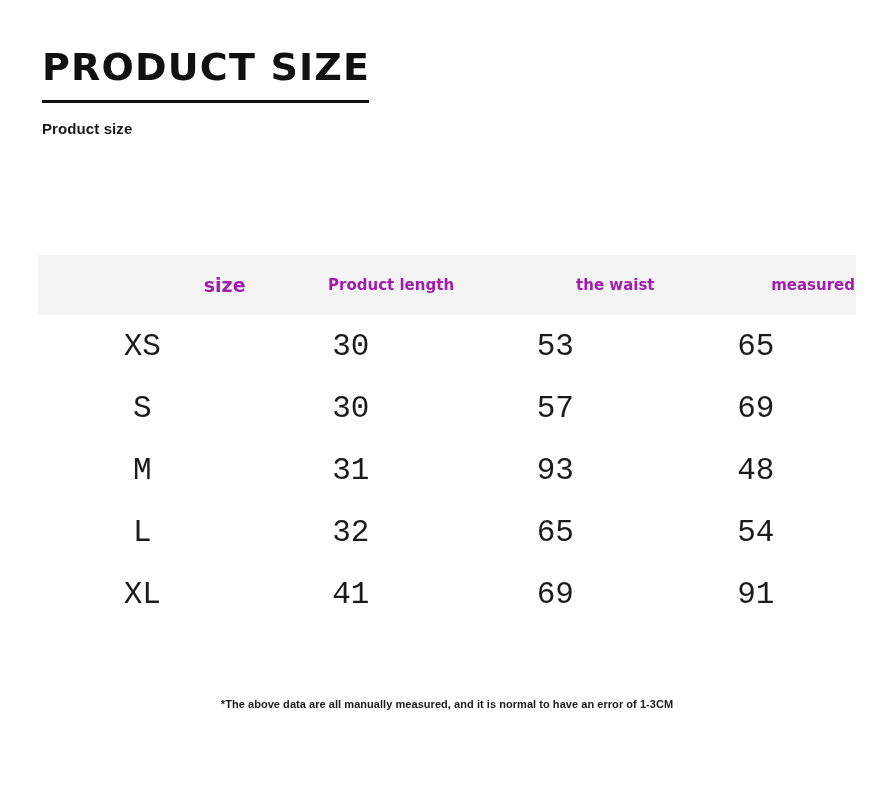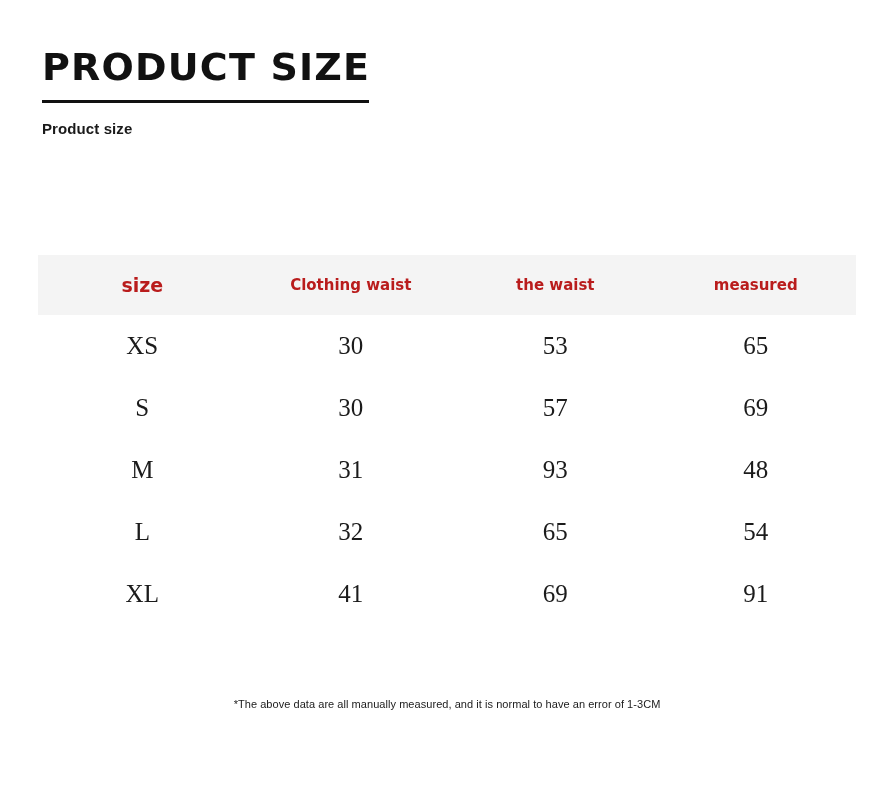--- a/index.html
+++ b/index.html
@@ -62,53 +62,53 @@
     border-collapse: collapse;
     table-layout: fixed;
   }
   .size-table thead tr {
     background: #f4f4f4;
   }
   .size-table thead th {
     height: 58px;
     font-size: 15px;
     font-weight: 700;
-    color: #b91c1c;
-    text-align: center;
+    color: #a21caf;
+    text-align: right;
     vertical-align: middle;
     border: none;
     font-family: "DejaVu Sans", sans-serif;
   }
   .size-table thead th.col-size {
     font-size: 19px;
     font-weight: 900;
   }
   .size-table tbody td {
     height: 60px;
     text-align: center;
     vertical-align: middle;
-    font-size: 25px;
+    font-size: 31px;
     font-weight: 400;
     color: #1b1b1b;
     border: none;
-    font-family: Liberation Serif, serif;
+    font-family: Liberation Mono, monospace;
   }
   .col-size   { width: 25.5%; }
   .col-length { width: 25.5%; }
   .col-waist  { width: 24.5%; }
   .col-hip    { width: 24.5%; }
 
   .footnote {
     position: absolute;
     left: 0;
     right: 0;
     top: 698px;
     text-align: center;
     font-size: 11px;
-    font-weight: 400;
+    font-weight: 700;
     color: #1b1b1b;
     letter-spacing: 0.05px;
   }
 </style>
 </head>
 <body>
 
 <div class="page">
 
   <div class="title-block">
@@ -116,21 +116,21 @@
     <div class="title-rule"></div>
   </div>
 
   <div class="subtitle">Product size</div>
 
   <div class="table-wrap">
     <table class="size-table">
       <thead>
         <tr>
           <th class="col-size">size</th>
-          <th class="col-length">Clothing waist</th>
+          <th class="col-length">Product length</th>
           <th class="col-waist">the waist</th>
           <th class="col-hip">measured</th>
         </tr>
       </thead>
       <tbody>
         <tr>
           <td class="col-size">XS</td>
           <td class="col-length">30</td>
           <td class="col-waist">53</td>
           <td class="col-hip">65</td>

